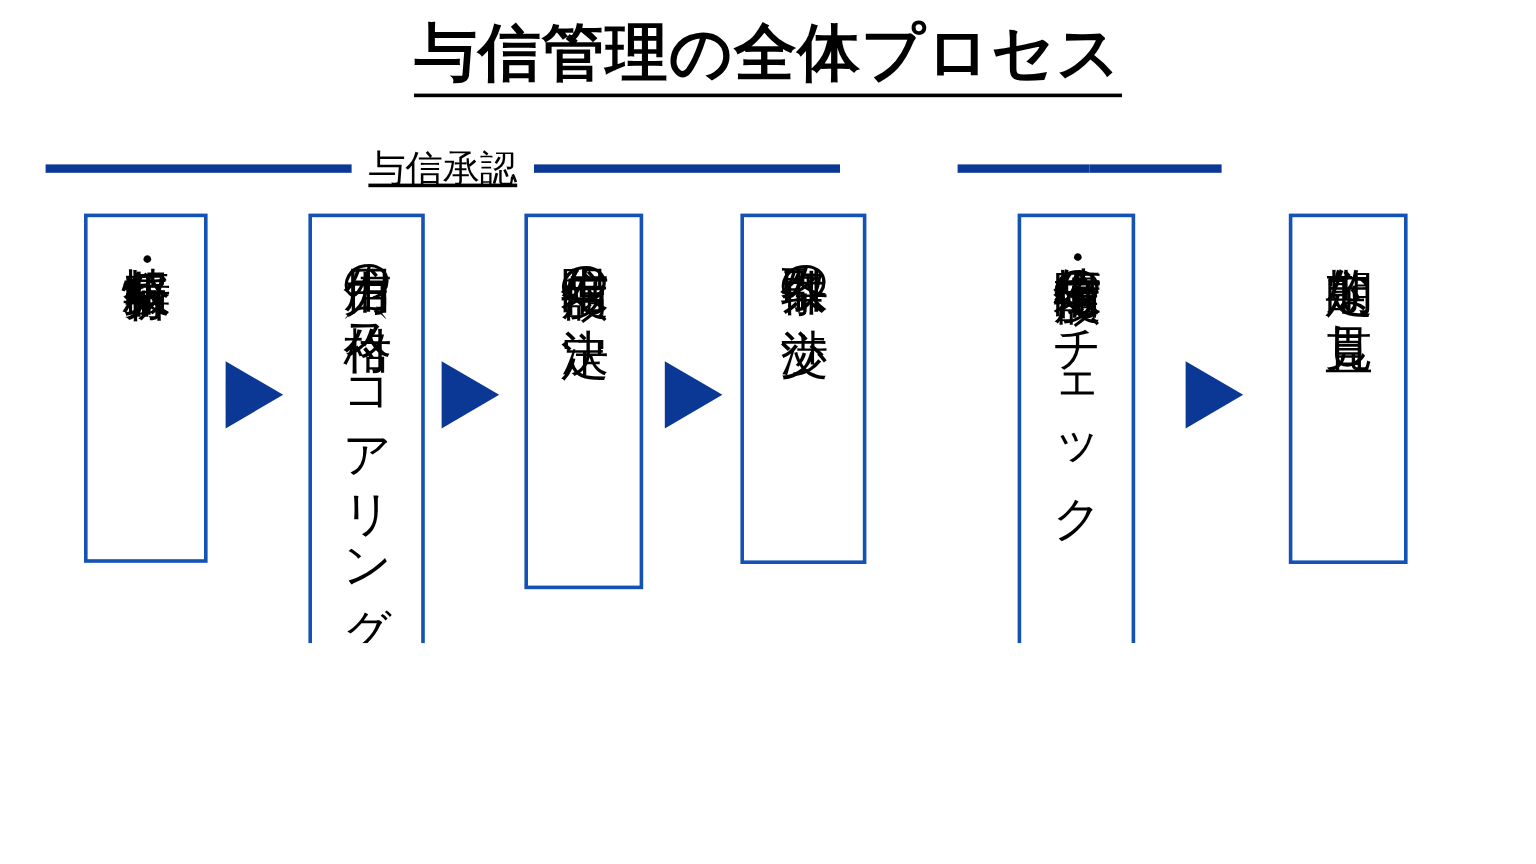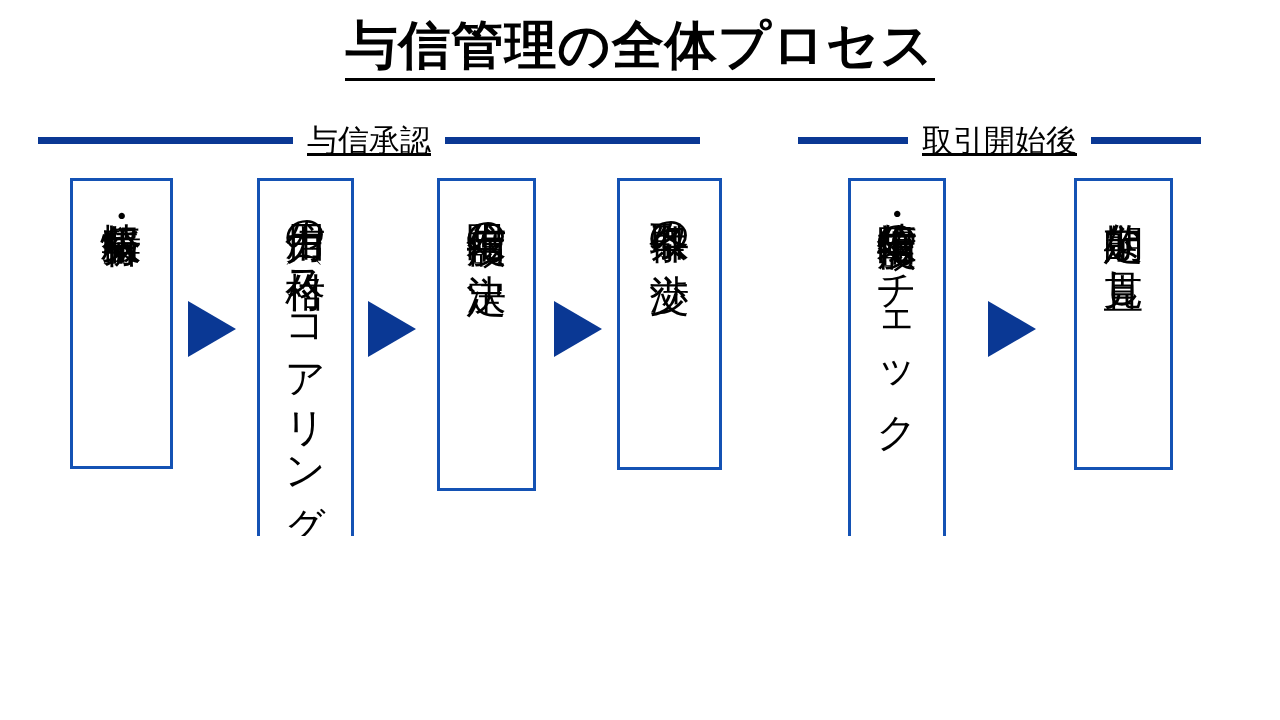--- a/index.html
+++ b/index.html
@@ -131,21 +131,20 @@
   </div>
 
   <div class="section-header" id="section-credit-approval">
     <div class="rule rule-left"></div>
     <div class="section-label">与信承認</div>
     <div class="rule rule-right"></div>
   </div>
 
   <div class="section-header" id="section-after-start">
     <div class="rule rule-left"></div>
-    <div class="section-label">取引開始後</div>
     <div class="rule rule-right"></div>
   </div>
 
   <div class="process-box" id="box-1">
     <span class="box-label">情報収集・分析</span>
   </div>
 
   <div class="process-box" id="box-2">
     <span class="box-label">信用力の格付（スコアリング）</span>
   </div>

